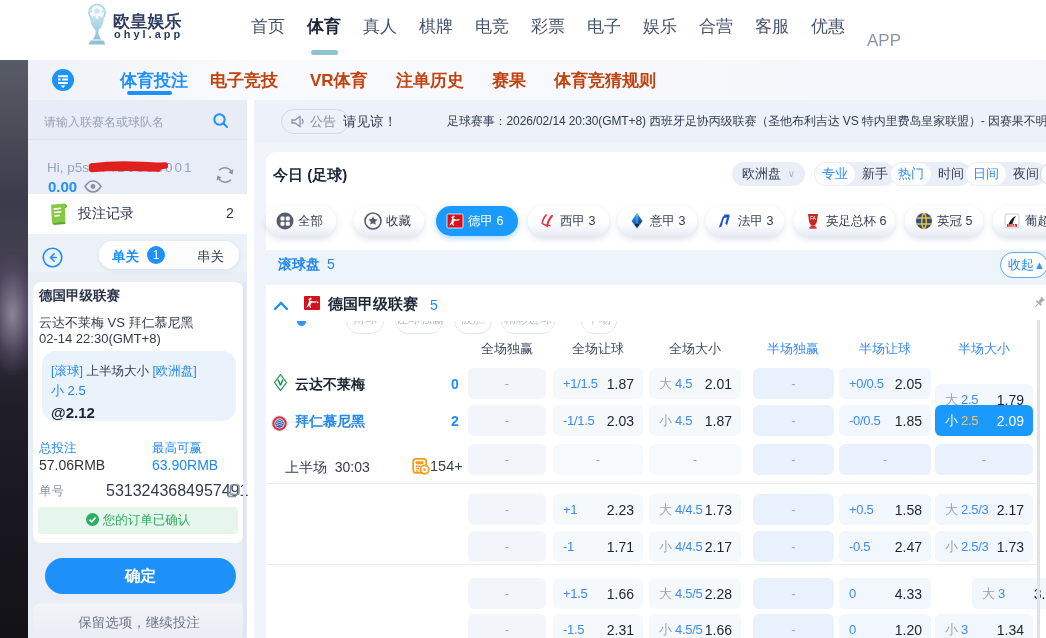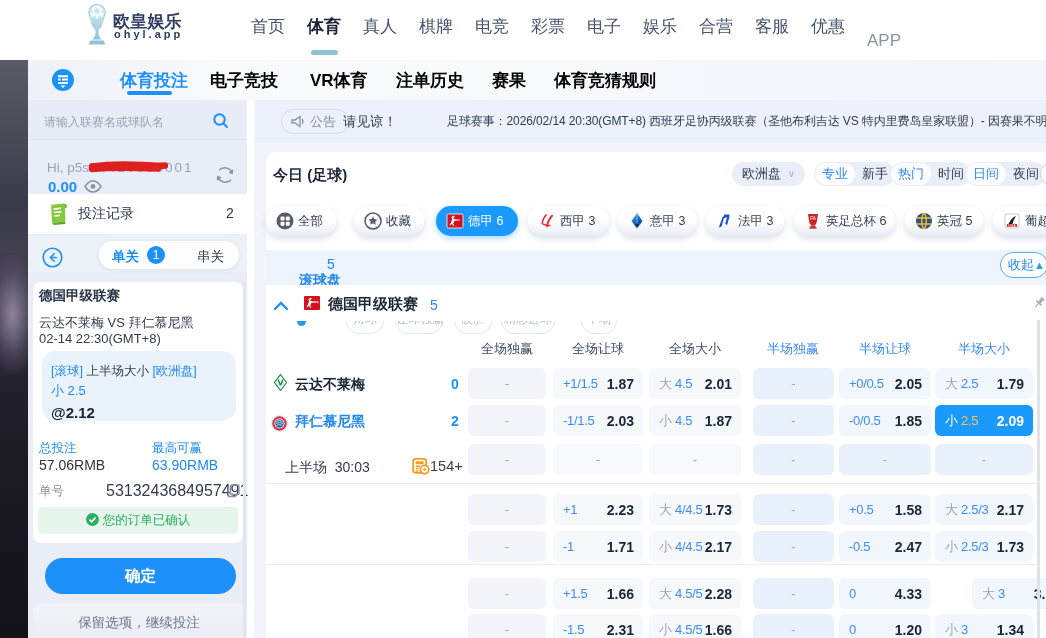--- a/index.html
+++ b/index.html
@@ -10,21 +10,21 @@
 #logo-txt { left:113px; top:10px; color:#2b3a5e; font-size:17px; font-weight:bold; letter-spacing:0.2px; }
 #logo-sub { left:114px; top:28px; color:#2b3a5e; font-size:11px; font-weight:bold; letter-spacing:3px; }
 .nav { top:15px; font-size:17px; color:#46536d; width:60px; text-align:center; margin-left:-30px; }
 .nav.b { color:#1c2537; font-weight:bold; }
 .nav.gray { color:#8b94a5;margin-top:16px; }
 #nav-ul { left:311px; top:50px; width:27px; height:5px; background:#8cc4cf; border-radius:3px; }
 
 #subbar { left:28px; top:60px; width:1018px; height:40px; background:linear-gradient(90deg,#eef1f7 0%,#f9fafd 20%,#f3f6fb 100%); }
 #fcirc { left:52px; top:69px; width:22px; height:22px; border-radius:50%; background:#1c93fa; }
 #tab-ul { left:127px; top:91px; width:45px; height:4px; background:#1e90fa; border-radius:2px; }
-.stab { top:69px; font-size:17px; font-weight:bold; color:#000000; }
+.stab { top:69px; font-size:17px; font-weight:bold; color:#c2410c; }
 
 #strip { left:0; top:60px; width:28px; height:578px; background:linear-gradient(180deg,#585c66 0%,#4a4c58 12%,#3a3b4a 25%,#42404f 33%,#2c2b38 45%,#201f29 60%,#18171f 80%,#131218 100%); }
 #strip .glow { position:absolute; left:-14px; top:195px; width:44px; height:120px; background:radial-gradient(ellipse at 60% 50%, rgba(205,190,215,.6), rgba(130,110,150,.3) 50%, transparent 75%); }
 
 #side { left:28px; top:100px; width:219px; height:538px; background:#e9edf6; }
 #search { left:0; top:0; width:219px; height:40px; background:#e7ecf6; border-bottom:1px solid #dde3ef; }
 #search .ph { left:16px; top:14px; font-size:12px; letter-spacing:0px; color:#98a2b4;font-family:Liberation Mono, monospace; }
 #userrow { left:0; top:53px; width:219px; height:41px; background:#e8edf8; border-radius:10px 10px 0 0; }
 #hi { left:19px; top:7px; font-size:13.5px; color:#9aa3b4; }
 #bal { left:20px; top:25px; font-size:15px; font-weight:bold; color:#1e90fa; }
@@ -63,36 +63,36 @@
 #card { left:12px; top:52px; width:780px; height:486px; background:#fff; border-radius:10px 0 0 0; }
 #today { left:7px; top:14px; font-size:15px; font-weight:bold; color:#1b2536; }
 .pillg { position:absolute; top:10px; height:24px; background:#eaeef8; border-radius:12px; font-size:13px; line-height:24px; color:#333c4e; display:flex; align-items:center; }
 .pillg .on { background:#fdfdff; border-radius:11px; height:22px; line-height:22px; margin-left:1px; padding:0 7px; color:#2e8df2; }
 .pillg .off { padding:0 7px; }
 #chips { left:0px; top:52px; width:780px; height:46px; }
 .chip { position:absolute; top:2px; height:30px; background:linear-gradient(180deg,#fff 50%,#eceff7 92%,#e4e9f3 100%); border-radius:15px; box-shadow:0 3px 6px rgba(110,130,170,.25); font-size:12.5px; color:#333c4e; line-height:30px; padding:0 10px 0 32px; }
 .chip.on { background:#1a9afc; color:#fff; box-shadow:0 2px 6px rgba(30,144,250,.4); }
 .chip .ico { position:absolute; left:10px; top:6px; width:18px; height:18px; }
 #roll { left:0; top:98px; width:780px; height:35px; background:#eef4fb; }
-#roll .t { position:absolute; left:20px; top:22px; font-size:14px; font-weight:bold; color:#2288ee;margin-left:21px; }
+#roll .t { position:absolute; left:20px; top:6px; font-size:14px; font-weight:bold; color:#2288ee; }
 #roll .n { position:absolute; left:70px; top:6px; font-size:14px; color:#2288ee; }
 #fold { position:absolute; left:734px; top:2px; width:48px; height:26px; background:#fff; border:1px solid #5aabf7; border-radius:13px; color:#2288ee; font-size:13px; line-height:24px; padding-left:7px; }
 
 #ltable { left:0; top:133px; width:780px; height:353px; background:#fff; }
 #ltitle { left:62px; top:10px; font-size:15px; font-weight:bold; color:#1b2536; }
 #lnum { left:164px; top:12px; font-size:14px; color:#2288ee; }
 #clipchips { left:0; top:36px; width:772px; height:16px; overflow:hidden; background:#fff; }
 .cchip { position:absolute; top:-14px; height:27px; border:1px solid #e3e7ef; border-radius:13px; color:#b6bdca; font-size:12px; line-height:23px; text-align:center; background:#fff; }
 #colhead { left:0; top:53px; width:772px; height:24px; }
 .ch { position:absolute; top:2px; font-size:13px; color:#3f4c63; width:100px; text-align:center; }
 .ch.bl { color:#3d8cf0; }
 .cell { position:absolute; height:31px; border-radius:6px; font-size:13px; display:flex; justify-content:space-between; align-items:center; padding:0 6px 0 10px; }
 .cell .hd { color:#3d8cf0; letter-spacing:-0.3px; }
 .hdg { color:#9aa3b4; }
-.cell .od { color:#1b2536; font-weight:bold; font-size:14px; padding-right:3px; }
+.cell .od { color:#1b2536; font-weight:normal; font-size:14px; padding-right:3px; }
 .cell.dash { justify-content:center; color:#9aa3b4; padding:0; }
 .d13 { background:#f2f6fa; } .d13b { background:#f7fafd; }
 .o13 { background:#f6f9fc; }
 .d46 { background:#e9f1fc; }
 .o46 { background:#f2f7fd; }
 .cell.sel { background:#1a9afc; }
 .cell.sel .hd { color:#fff; }
 .cell.sel .num { color:#f3c169; }
 .cell.sel .od { color:#fff; }
 .team { position:absolute; left:29px; font-size:14px; color:#1b2536; font-weight:600; }
@@ -361,21 +361,21 @@
           </div>
           <div class="cell o13" style="left:383px;top:83px;width:92px">
             <span class="hd"><span class="hdg">大</span> <span class="num">4.5</span></span>
             <span class="od">2.01</span>
           </div>
           <div class="cell d46 dash" style="left:487px;top:83px;width:81px">-</div>
           <div class="cell o46" style="left:573px;top:83px;width:92px">
             <span class="hd">+0/0.5</span>
             <span class="od">2.05</span>
           </div>
-          <div class="cell o46" style="left:669px;top:83px;width:98px">
+          <div class="cell o46" style="left:669px;top:99px;width:98px">
             <span class="hd"><span class="hdg">大</span> <span class="num">2.5</span></span>
             <span class="od">1.79</span>
           </div>
           <div class="cell d13 dash" style="left:202px;top:120px;width:78px">-</div>
           <div class="cell o13" style="left:287px;top:120px;width:90px">
             <span class="hd">-1/1.5</span>
             <span class="od">2.03</span>
           </div>
           <div class="cell o13" style="left:383px;top:120px;width:92px">
             <span class="hd"><span class="hdg">小</span> <span class="num">4.5</span></span>

